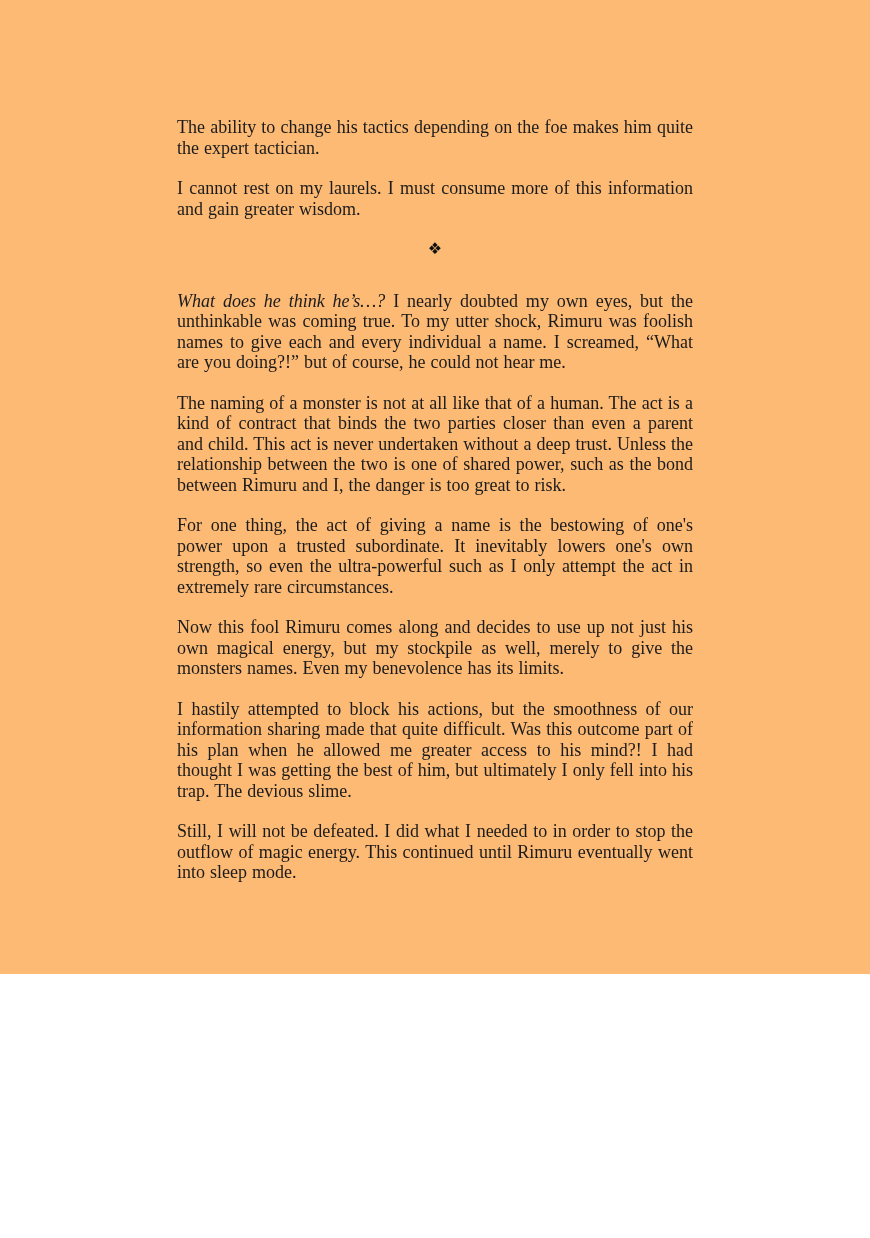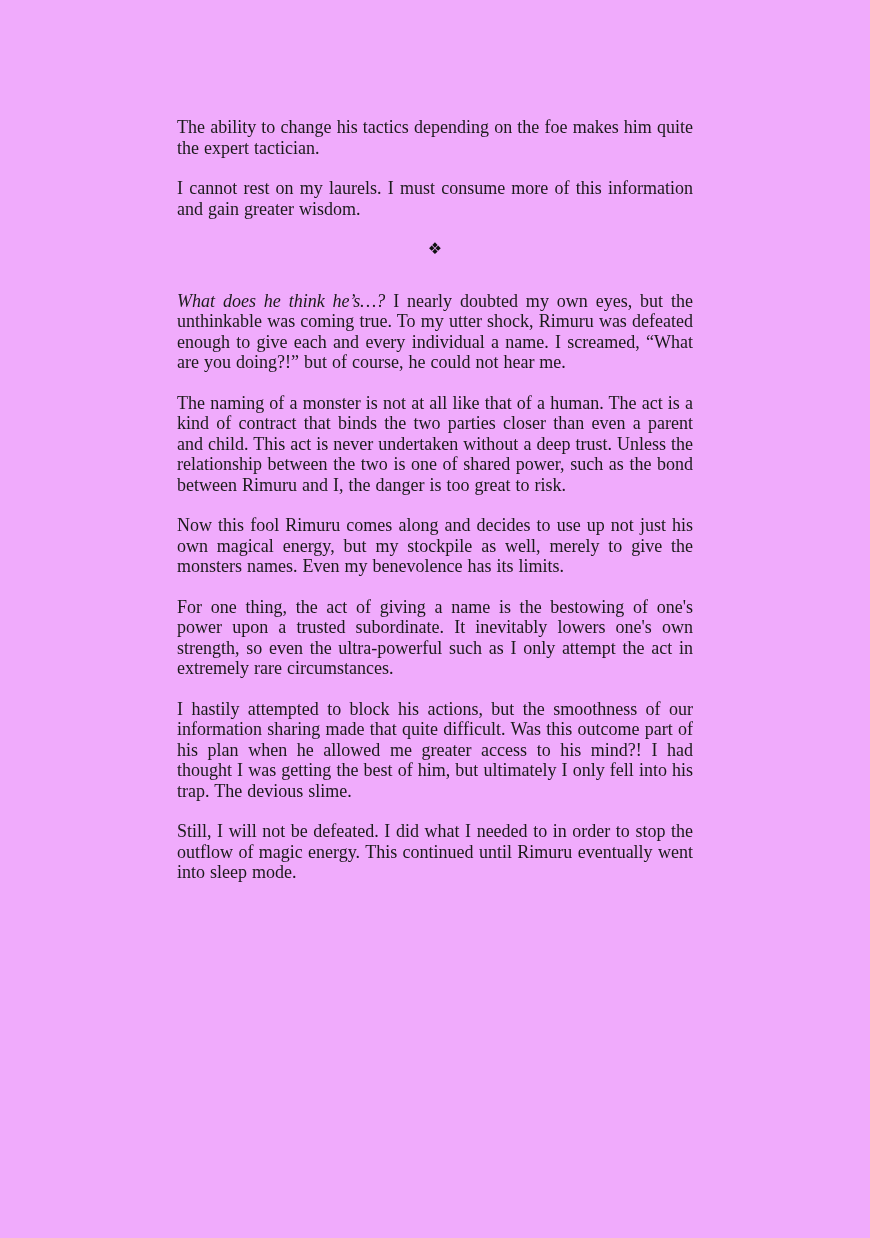--- a/index.html
+++ b/index.html
@@ -3,22 +3,22 @@
 <meta charset="utf-8">
 <style>
   html, body {
     margin: 0;
     padding: 0;
     background: #ffffff;
   }
   .page {
     position: relative;
     width: 870px;
-    height: 1238px;
-    background: #f0abfc;
+    height: 974px;
+    background: #fdba74;
     overflow: hidden;
     font-family: "Liberation Serif", "DejaVu Serif", serif;
   }
   .text-block {
     position: absolute;
     left: 177px;
     top: 117px;
     width: 516px;
   }
   .para {
@@ -56,26 +56,26 @@
     <p class="para">The ability to change his tactics depending on the foe makes him quite the expert tactician.</p>
 
     <p class="para">I cannot rest on my laurels. I must consume more of this information and gain greater wisdom.</p>
 
     <div class="divider">
       <span class="ornament">❖</span>
     </div>
 
 
 
-    <p class="para"><em class="italic-lead">What does he think he’s…?</em><span> I nearly doubted my own eyes, but the unthinkable was coming true. To my utter shock, Rimuru was defeated enough to give each and every individual a name. I screamed, “What are you doing?!” but of course, he could not hear me.</span></p>
+    <p class="para"><em class="italic-lead">What does he think he’s…?</em><span> I nearly doubted my own eyes, but the unthinkable was coming true. To my utter shock, Rimuru was foolish names to give each and every individual a name. I screamed, “What are you doing?!” but of course, he could not hear me.</span></p>
 
     <p class="para">The naming of a monster is not at all like that of a human. The act is a kind of contract that binds the two parties closer than even a parent and child. This act is never undertaken without a deep trust. Unless the relationship between the two is one of shared power, such as the bond between Rimuru and I, the danger is too great to risk.</p>
 
+    <p class="para">For one thing, the act of giving a name is the bestowing of one's power upon a trusted subordinate. It inevitably lowers one's own strength, so even the ultra-powerful such as I only attempt the act in extremely rare circumstances.</p>
+
     <p class="para">Now this fool Rimuru comes along and decides to use up not just his own magical energy, but my stockpile as well, merely to give the monsters names. Even my benevolence has its limits.</p>
-
-    <p class="para">For one thing, the act of giving a name is the bestowing of one's power upon a trusted subordinate. It inevitably lowers one's own strength, so even the ultra-powerful such as I only attempt the act in extremely rare circumstances.</p>
 
     <p class="para">I hastily attempted to block his actions, but the smoothness of our information sharing made that quite difficult. Was this outcome part of his plan when he allowed me greater access to his mind?! I had thought I was getting the best of him, but ultimately I only fell into his trap. The devious slime.</p>
 
     <p class="para">Still, I will not be defeated. I did what I needed to in order to stop the outflow of magic energy. This continued until Rimuru eventually went into sleep mode.</p>
 
   </div>
 </div>
 
 </body></html>

